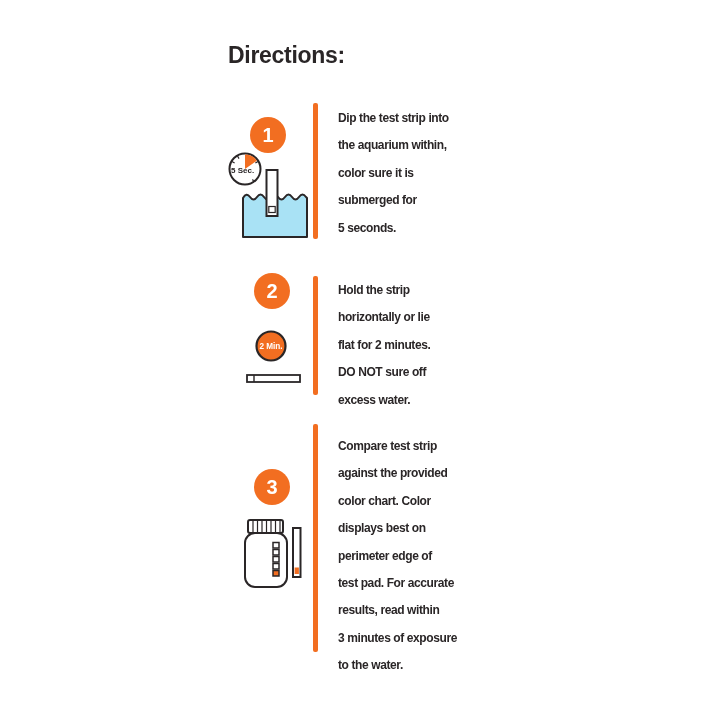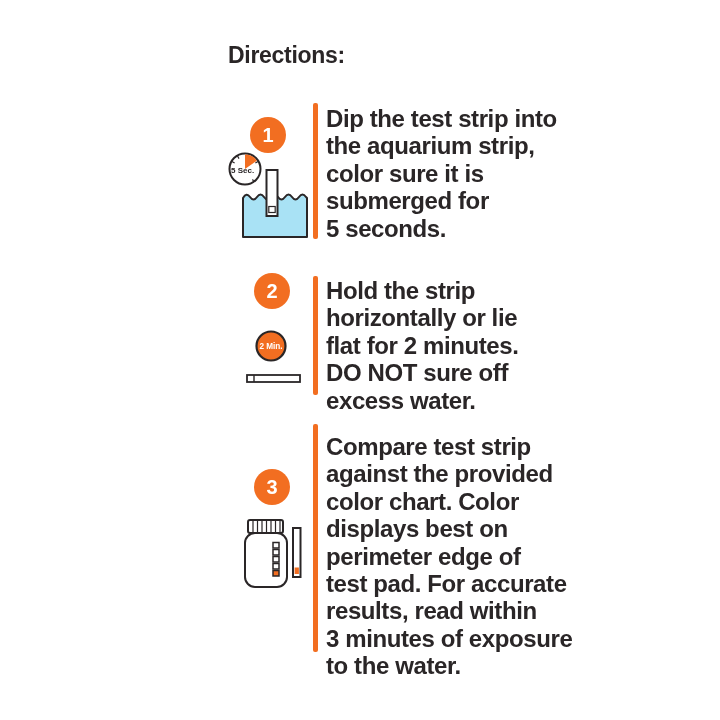--- a/index.html
+++ b/index.html
@@ -24,22 +24,22 @@
     display:flex; align-items:center; justify-content:center;
   }
   .badge1 { left:250px; top:117px; }
   .badge2 { left:254px; top:273px; }
   .badge3 { left:254px; top:469px; }
   .icon-svg { position:absolute; }
   .svg1 { left:225px; top:148px; }
   .svg2 { left:240px; top:315px; }
   .svg3 { left:240px; top:515px; }
   .step-text {
-    position:absolute; left:326px; color:#2a2627;
-    font-size:24px; line-height:27.4px; font-weight:700;
+    position:absolute; left:338px; color:#2a2627;
+    font-size:12px; line-height:27.4px; font-weight:700;
     letter-spacing:-0.4px; white-space:nowrap;
   }
   .text1 { top:105px; }
   .text2 { top:265px;margin-top:12px; }
   .text3 { top:417px;margin-top:16px; }
   .svg-label { font-family:"Liberation Sans", sans-serif; font-weight:700; }
 </style>
 </head>
 <body>
 
@@ -102,21 +102,21 @@
       <rect x="33" y="48.5" width="6" height="5.5" fill="#ffffff" stroke="#2a2627" stroke-width="1.5"></rect>
       <rect x="33" y="55.5" width="6" height="5.5" fill="#f26e21" stroke="#2a2627" stroke-width="1.5"></rect>
     </g>
 
     <rect x="53" y="13" width="7.5" height="49" fill="#ffffff" stroke="#2a2627" stroke-width="2"></rect>
     <rect x="54.6" y="52.5" width="4.3" height="6.5" fill="#f26e21"></rect>
   </svg>
 
   <div class="step-text text1">
     <div>Dip the test strip into</div>
-    <div>the aquarium strip,</div>
+    <div>the aquarium within,</div>
     <div>color sure it is</div>
     <div>submerged for</div>
     <div>5 seconds.</div>
   </div>
 
   <div class="step-text text2">
     <div>Hold the strip</div>
     <div>horizontally or lie</div>
     <div>flat for 2 minutes.</div>
     <div>DO NOT sure off</div>

